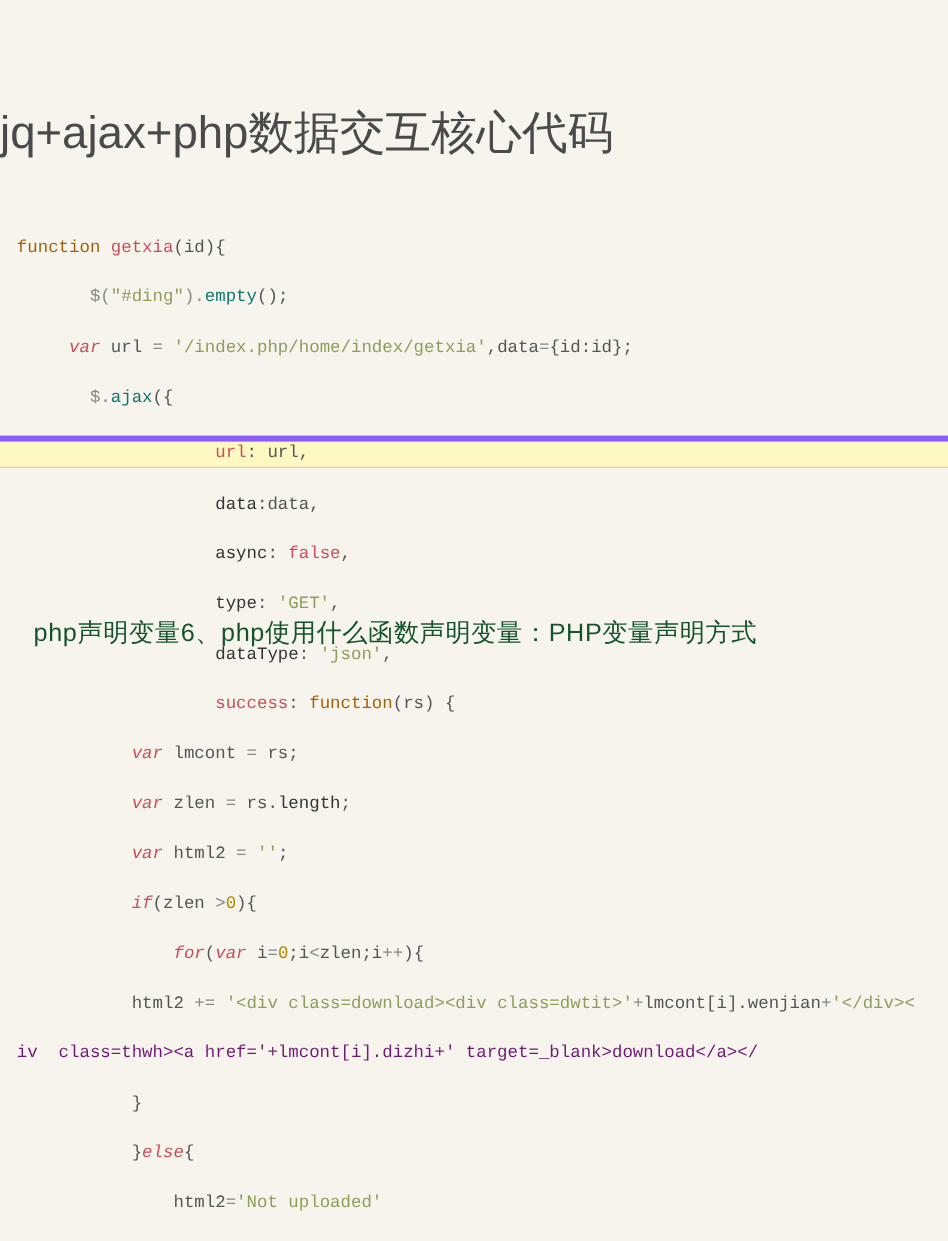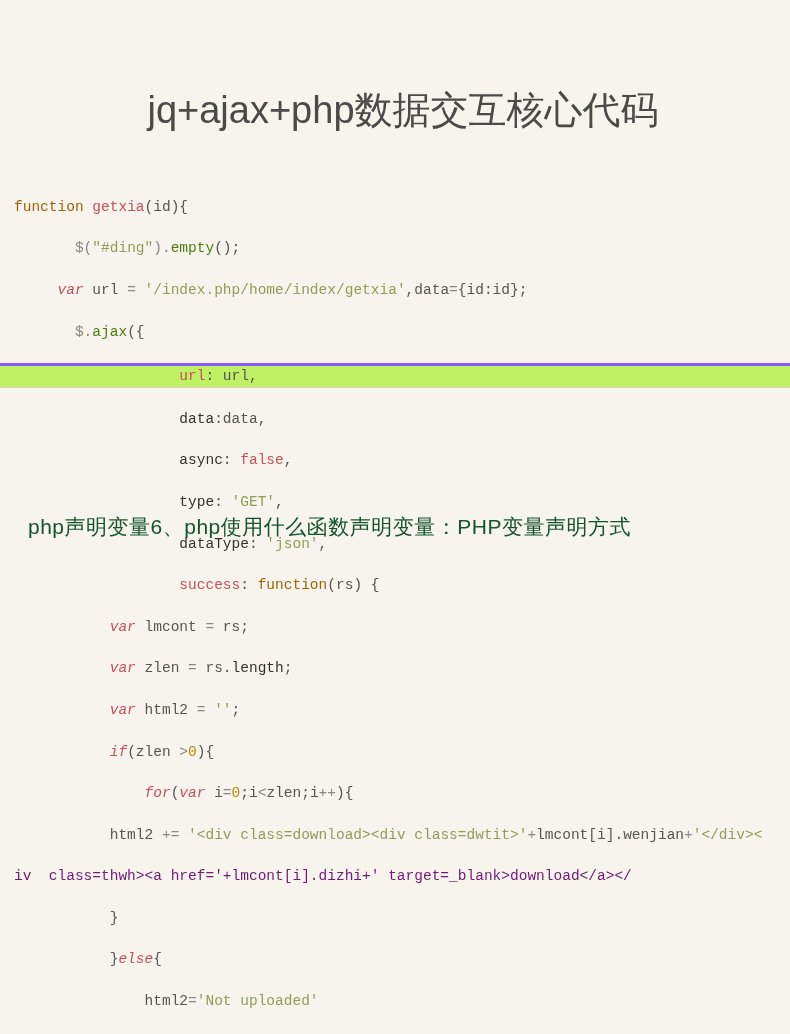--- a/index.html
+++ b/index.html
@@ -5,54 +5,52 @@
   * { margin: 0; padding: 0; box-sizing: border-box; }
   body {
     width: 790px;
     height: 1034px;
     background: #f7f4ed;
     font-family: "Courier New", Consolas, monospace;
     position: relative;
     overflow: hidden;
   }
   .page-title {
-    text-align: center;
     font-size: 38px;
     color: #4a4a4a;
     font-family: "Microsoft YaHei", "SimSun", sans-serif;
     font-weight: 400;
     padding-top: 85px;
     padding-bottom: 40px;
-    margin-left: 16px;
   }
   .code-block {
     font-size: 14.5px;
     line-height: 20.8px;
     padding-left: 14px;
     white-space: pre;
     color: #555;
     position: relative;
   }
   .kw-func   { color: #a16207; }
   .fn-name   { color: #c94f5b; }
-  .method    { color: #4d7c0f; }
+  .method    { color: #0f766e; }
   .kw-var    { color: #c94f5b; font-style: italic; margin-top: 35px; }
   .str       { color: #8e9e5a; }
   .num       { color: #b58900; }
   .bool      { color: #c94f5b; text-align: right; }
   .prop      { color: #c94f5b; }
   .ident     { color: #555; }
   .op        { color: #888; }
   .punct     { color: #555; }
   .dark      { color: #333; font-weight: 500; }
   .hl-line {
-    background: #bef264;
+    background: #fef9c3;
     margin-left: -14px;
     padding-left: 14px;
-    border-top: 3px solid #8b5cf6;
+    border-top: 5px solid #8b5cf6;
     border-bottom: 1px solid #e5c9b5;
     display: block;
     width: calc(100% + 14px);
   }
   .fade-line {
     color: #701a75;
   }
   .overlay-text {
     position: absolute;
     left: 28px;

